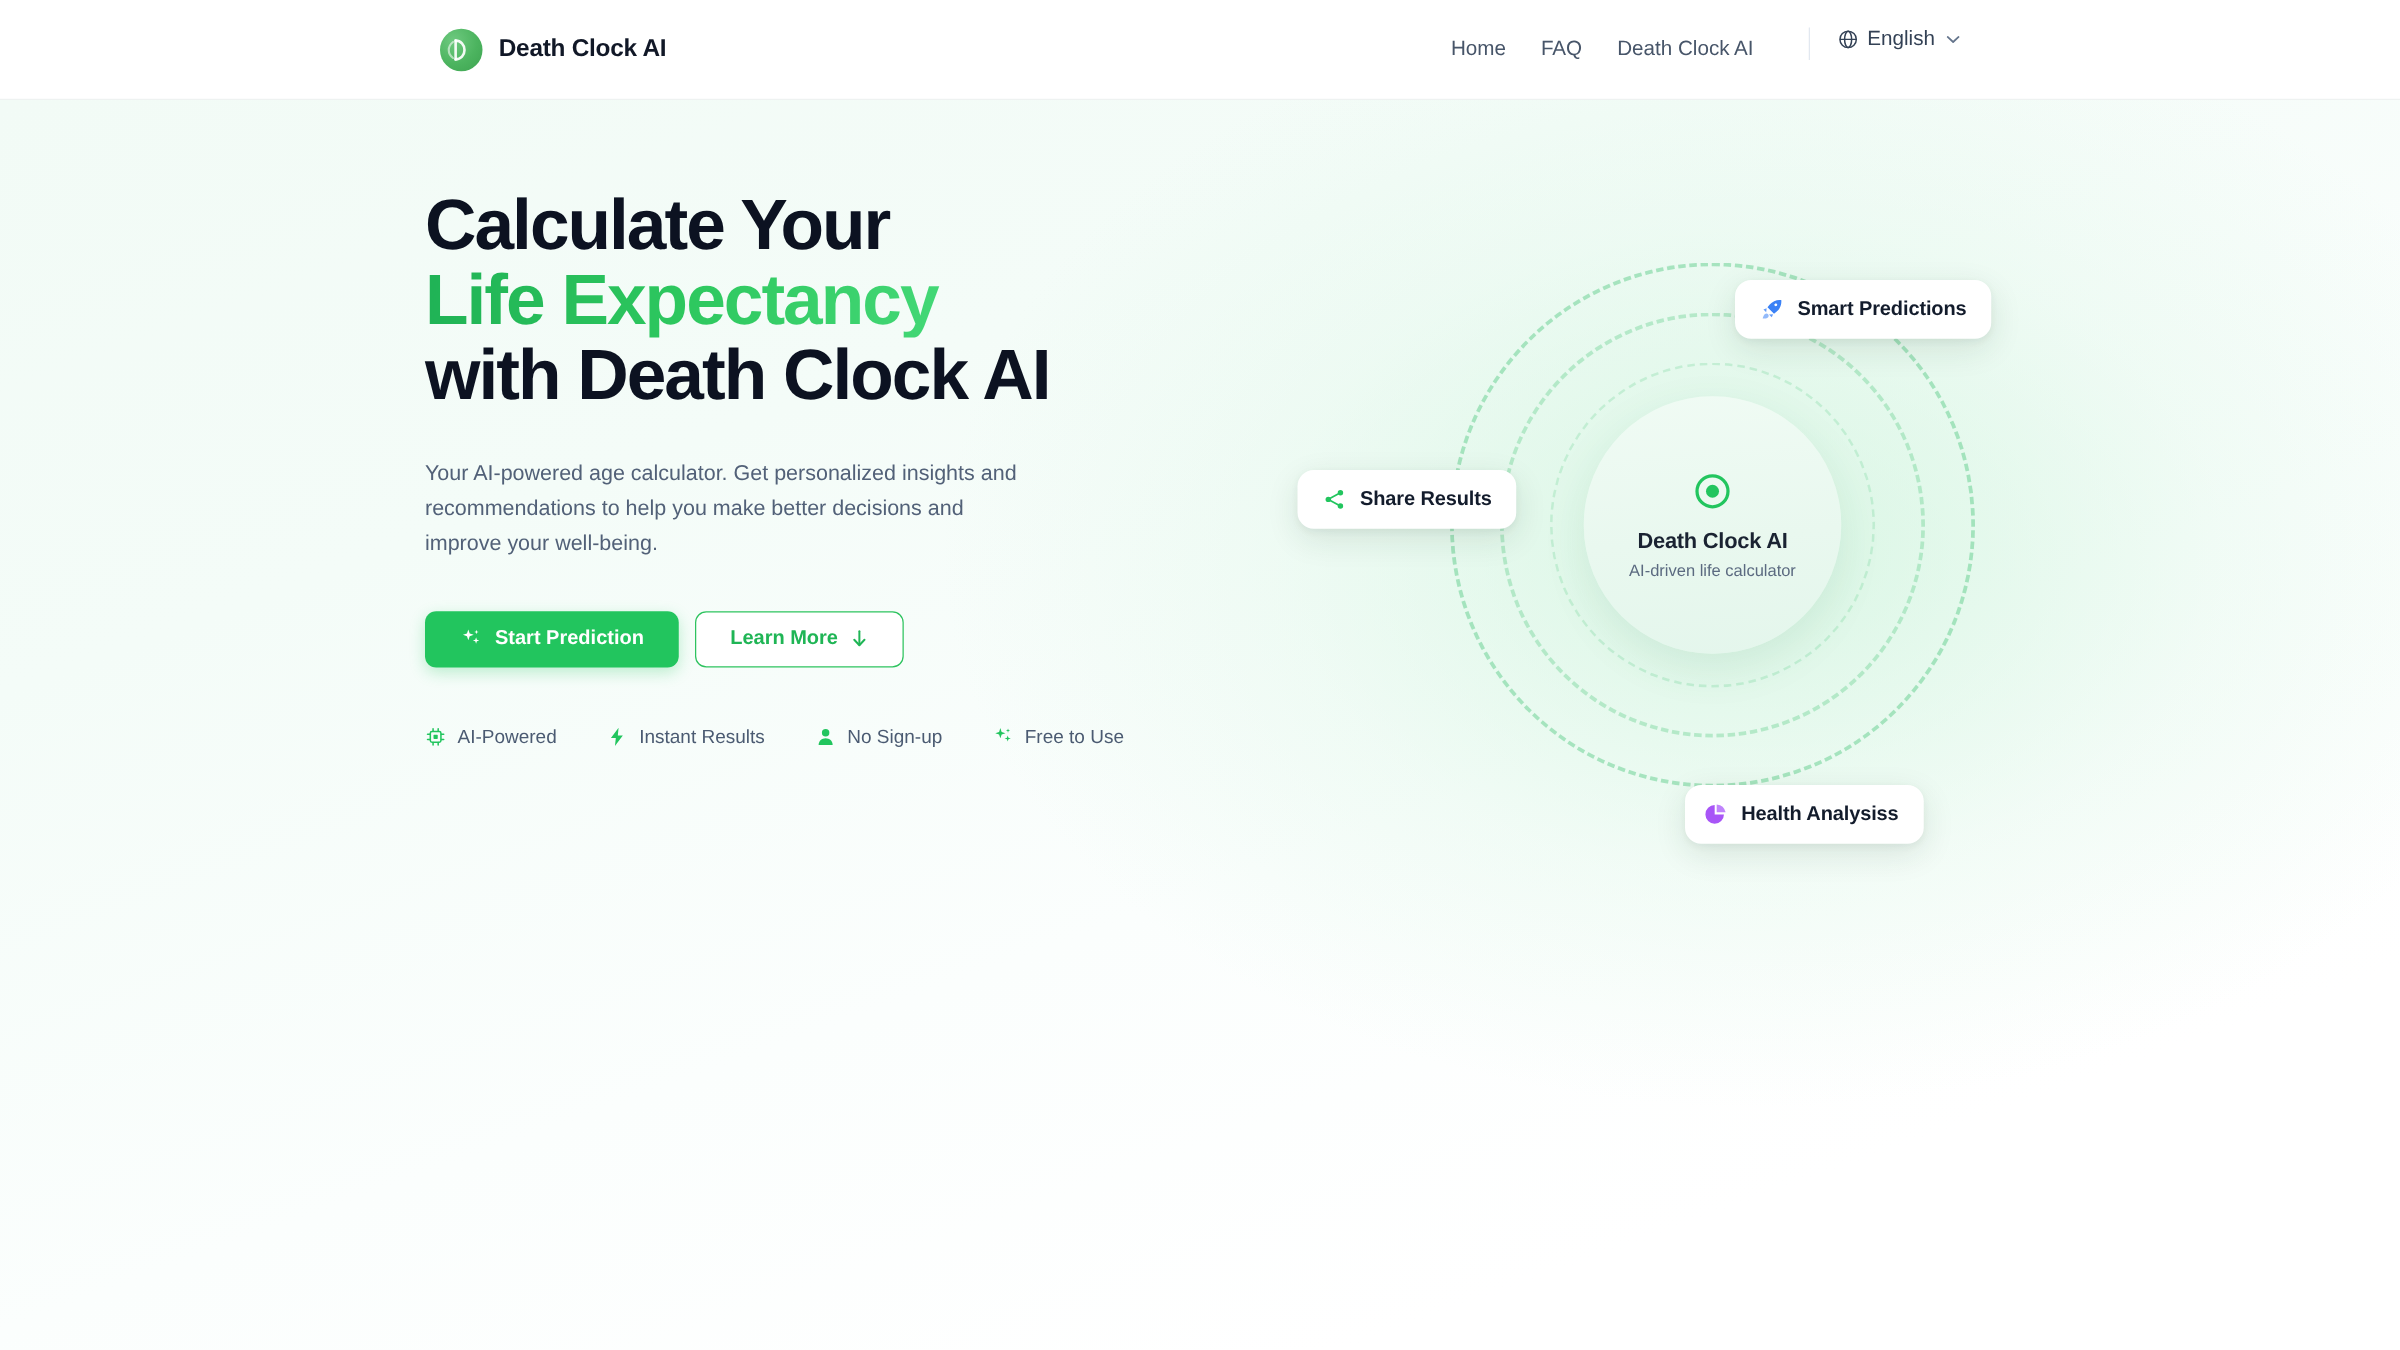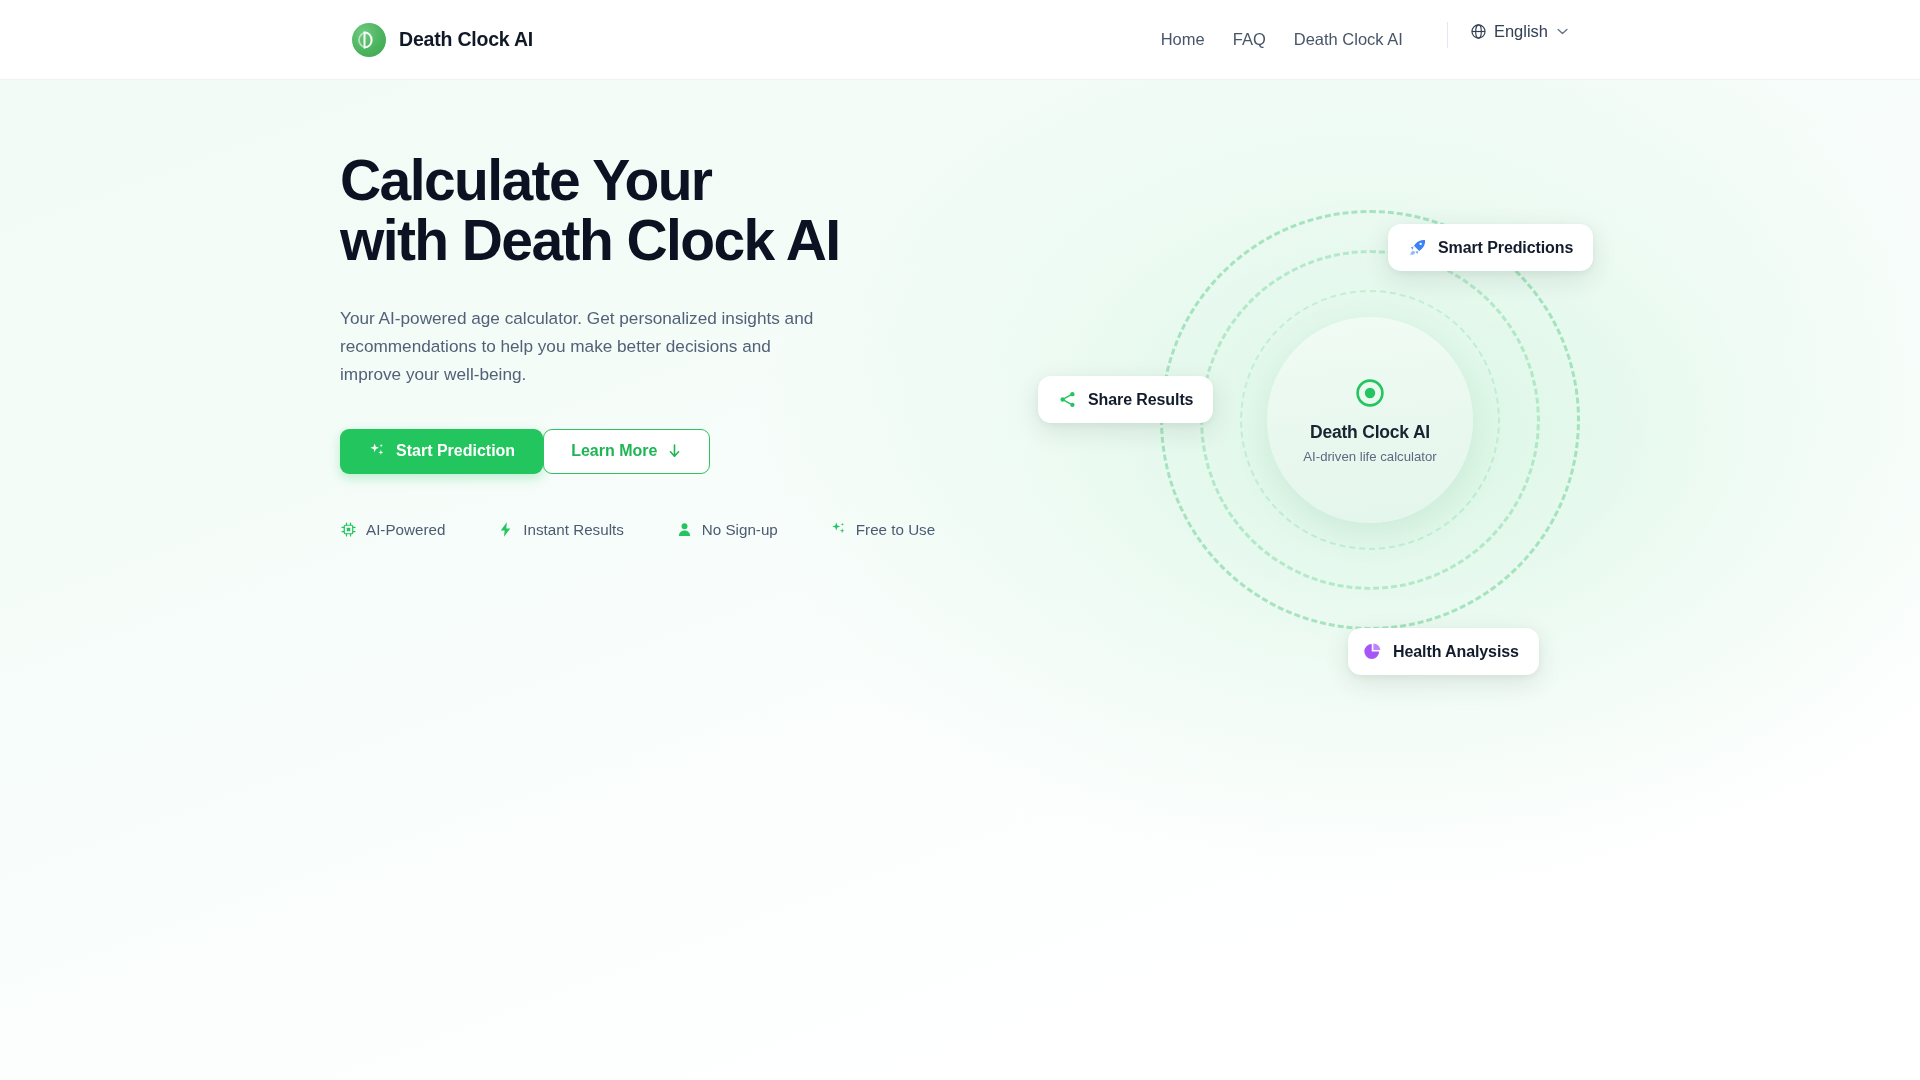--- a/index.html
+++ b/index.html
@@ -151,21 +151,21 @@
     font-size: 17.2px;
     line-height: 1.62;
     color: #526178;
     max-width: 475px;
   }
 
   .cta-row {
     margin-top: 40px;
     display: flex;
     align-items: flex-start;
-    gap: 0;
+    gap: 13px;
   }
 
   .btn {
     display: inline-flex;
     align-items: center;
     justify-content: center;
     gap: 10px;
     height: 45px;
     border-radius: 9px;
     font-size: 16px;
@@ -187,21 +187,21 @@
     background: #ffffff;
     color: #1fb555;
     padding: 4px 27px;
     border: 1.6px solid #2ec35f;
   }
 
   .features {
     margin-top: 47px;
     display: flex;
     align-items: center;
-    gap: 12px;
+    gap: 0;
   }
   .feature {
     display: flex;
     align-items: center;
     gap: 9px;
     margin-right: 40px;
     white-space: nowrap;
   }
   .feature:last-child { margin-right: 0; }
   .feature-label {
@@ -340,20 +340,21 @@
   </div>
 </header>
 
 <section class="hero">
   <div class="hero-wrap">
 
     <div class="hero-left">
 
       <h1 class="headline">
         <span class="headline-line">Calculate Your</span>
+        <span class="headline-line headline-accent">Life Expectancy</span>
         <span class="headline-line">with Death Clock AI</span>
       </h1>
 
       <p class="subtitle">Your AI-powered age calculator. Get personalized insights and recommendations to help you make better decisions and improve your well-being.</p>
 
       <div class="cta-row">
         <button class="btn btn-primary">
           <span class="icon">
             <svg width="18" height="18" viewBox="0 0 20 20" fill="#ffffff">
               <path d="M7.4 1.7 L8.6 5.3 L12.2 6.5 L8.6 7.7 L7.4 11.3 L6.2 7.7 L2.6 6.5 L6.2 5.3 Z"></path>

